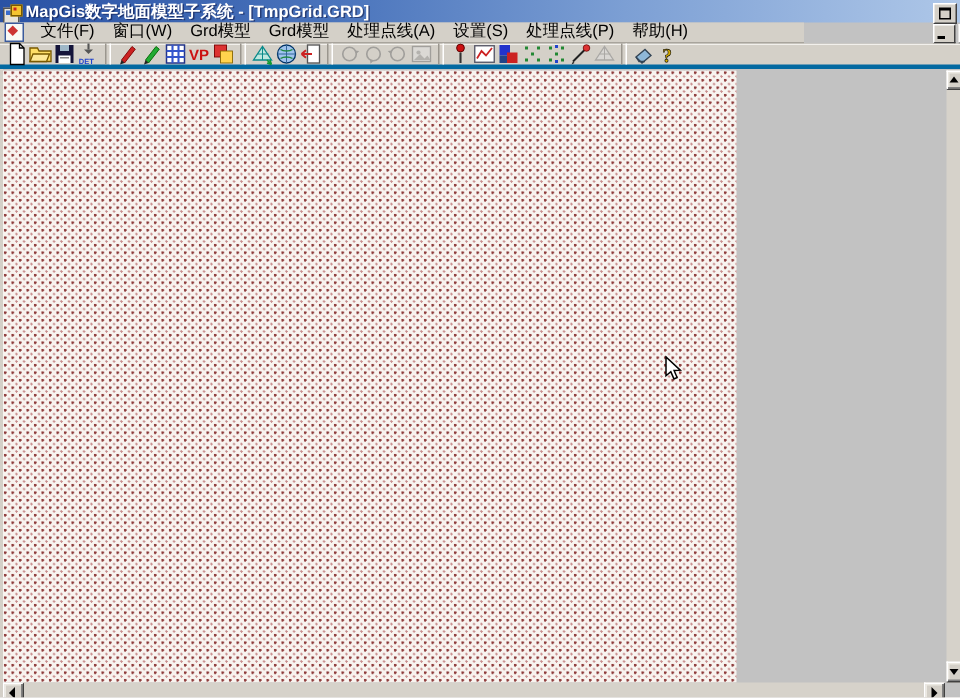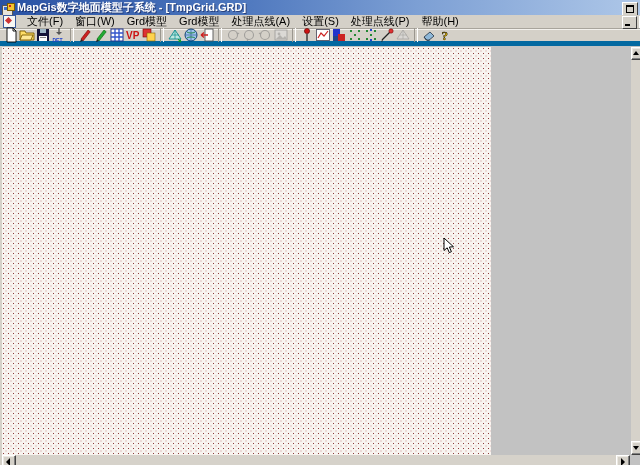--- a/index.html
+++ b/index.html
@@ -18,35 +18,35 @@
   .app-icon .a1{position:absolute;left:0;top:2px;width:9px;height:9px;background:#e8e4da;border:1px solid #555;}
   .app-icon .a2{position:absolute;left:2px;top:4px;width:5px;height:3px;background:#3a6ccc;}
   .app-icon .a3{position:absolute;left:5px;top:0;width:6px;height:6px;background:#f4c430;border:1px solid #7a5a00;}
   .app-icon .a4{position:absolute;left:7px;top:2px;width:2px;height:2px;background:#cc2222;}
   .title-text{font-size:11px;font-weight:bold;white-space:nowrap;letter-spacing:0px;text-shadow:1px 1px 0 rgba(0,0,40,.45);}
   .wbtns{position:absolute;top:2px;left:622px;display:flex;gap:2px;}
   .wbtn{width:14px;height:12px;background:#d4d0c8;border:1px solid;border-color:#ffffff #404040 #404040 #ffffff;position:relative;}
   .wbtn .g-restore{position:absolute;left:3px;top:2px;width:6px;height:5px;border:1px solid #000;border-top-width:2px;background:#d4d0c8;}
   
   .menubar{
-    position:absolute;top:15px;left:0;width:640px;height:13px;background:#d4d0c8;
+    position:absolute;top:15px;left:0;width:536px;height:13px;background:#d4d0c8;
     display:flex;align-items:center;font-size:11px;color:#000;
     border-bottom:1px solid #a8a49c;
   }
   .mdi-icon{width:11px;height:11px;margin:0 5px 0 3px;position:relative;background:#f8f8f4;border:1px solid #3a5a9c;flex:0 0 auto;}
   .mdi-icon .m1{position:absolute;left:2px;top:2px;width:5px;height:5px;background:#cc3333;transform:rotate(45deg);}
   .menu-item{padding:0 6px;line-height:13px;white-space:nowrap;cursor:default;}
   .mbtns{position:absolute;top:1px;left:622px;display:flex;gap:2px;}
   .mbtn{width:13px;height:11px;background:#d4d0c8;border:1px solid;border-color:#ffffff #404040 #404040 #ffffff;position:relative;}
   .mbtn .g-min{position:absolute;left:2px;bottom:2px;width:5px;height:2px;background:#000;}
   
   .toolbar{
     position:absolute;top:29px;left:0;width:640px;height:17px;background:#d4d0c8;
     display:flex;align-items:center;padding-left:3px;box-sizing:border-box;
-    border-bottom:5px solid #0369a1;box-shadow:inset 0 1px 0 #f2f0ec;
+    border-bottom:3px solid #0369a1;box-shadow:inset 0 1px 0 #f2f0ec;
   }
   .tb{width:16px;height:16px;display:flex;align-items:center;justify-content:center;flex:0 0 auto;}
   .tb svg{display:block;}
   .tsep{width:2px;height:14px;margin:0 3px;border-left:1px solid #9a968e;border-right:1px solid #ffffff;flex:0 0 auto;}
   
   .workspace{position:absolute;top:46px;left:0;width:640px;height:419px;background:#c2c2c2;box-shadow:inset 2px 0 0 #d4d0c8;}
   .grid-canvas{
     position:absolute;left:2px;top:1px;width:489px;height:408px;
     background-color:#f8f4f0;
     background-image:

